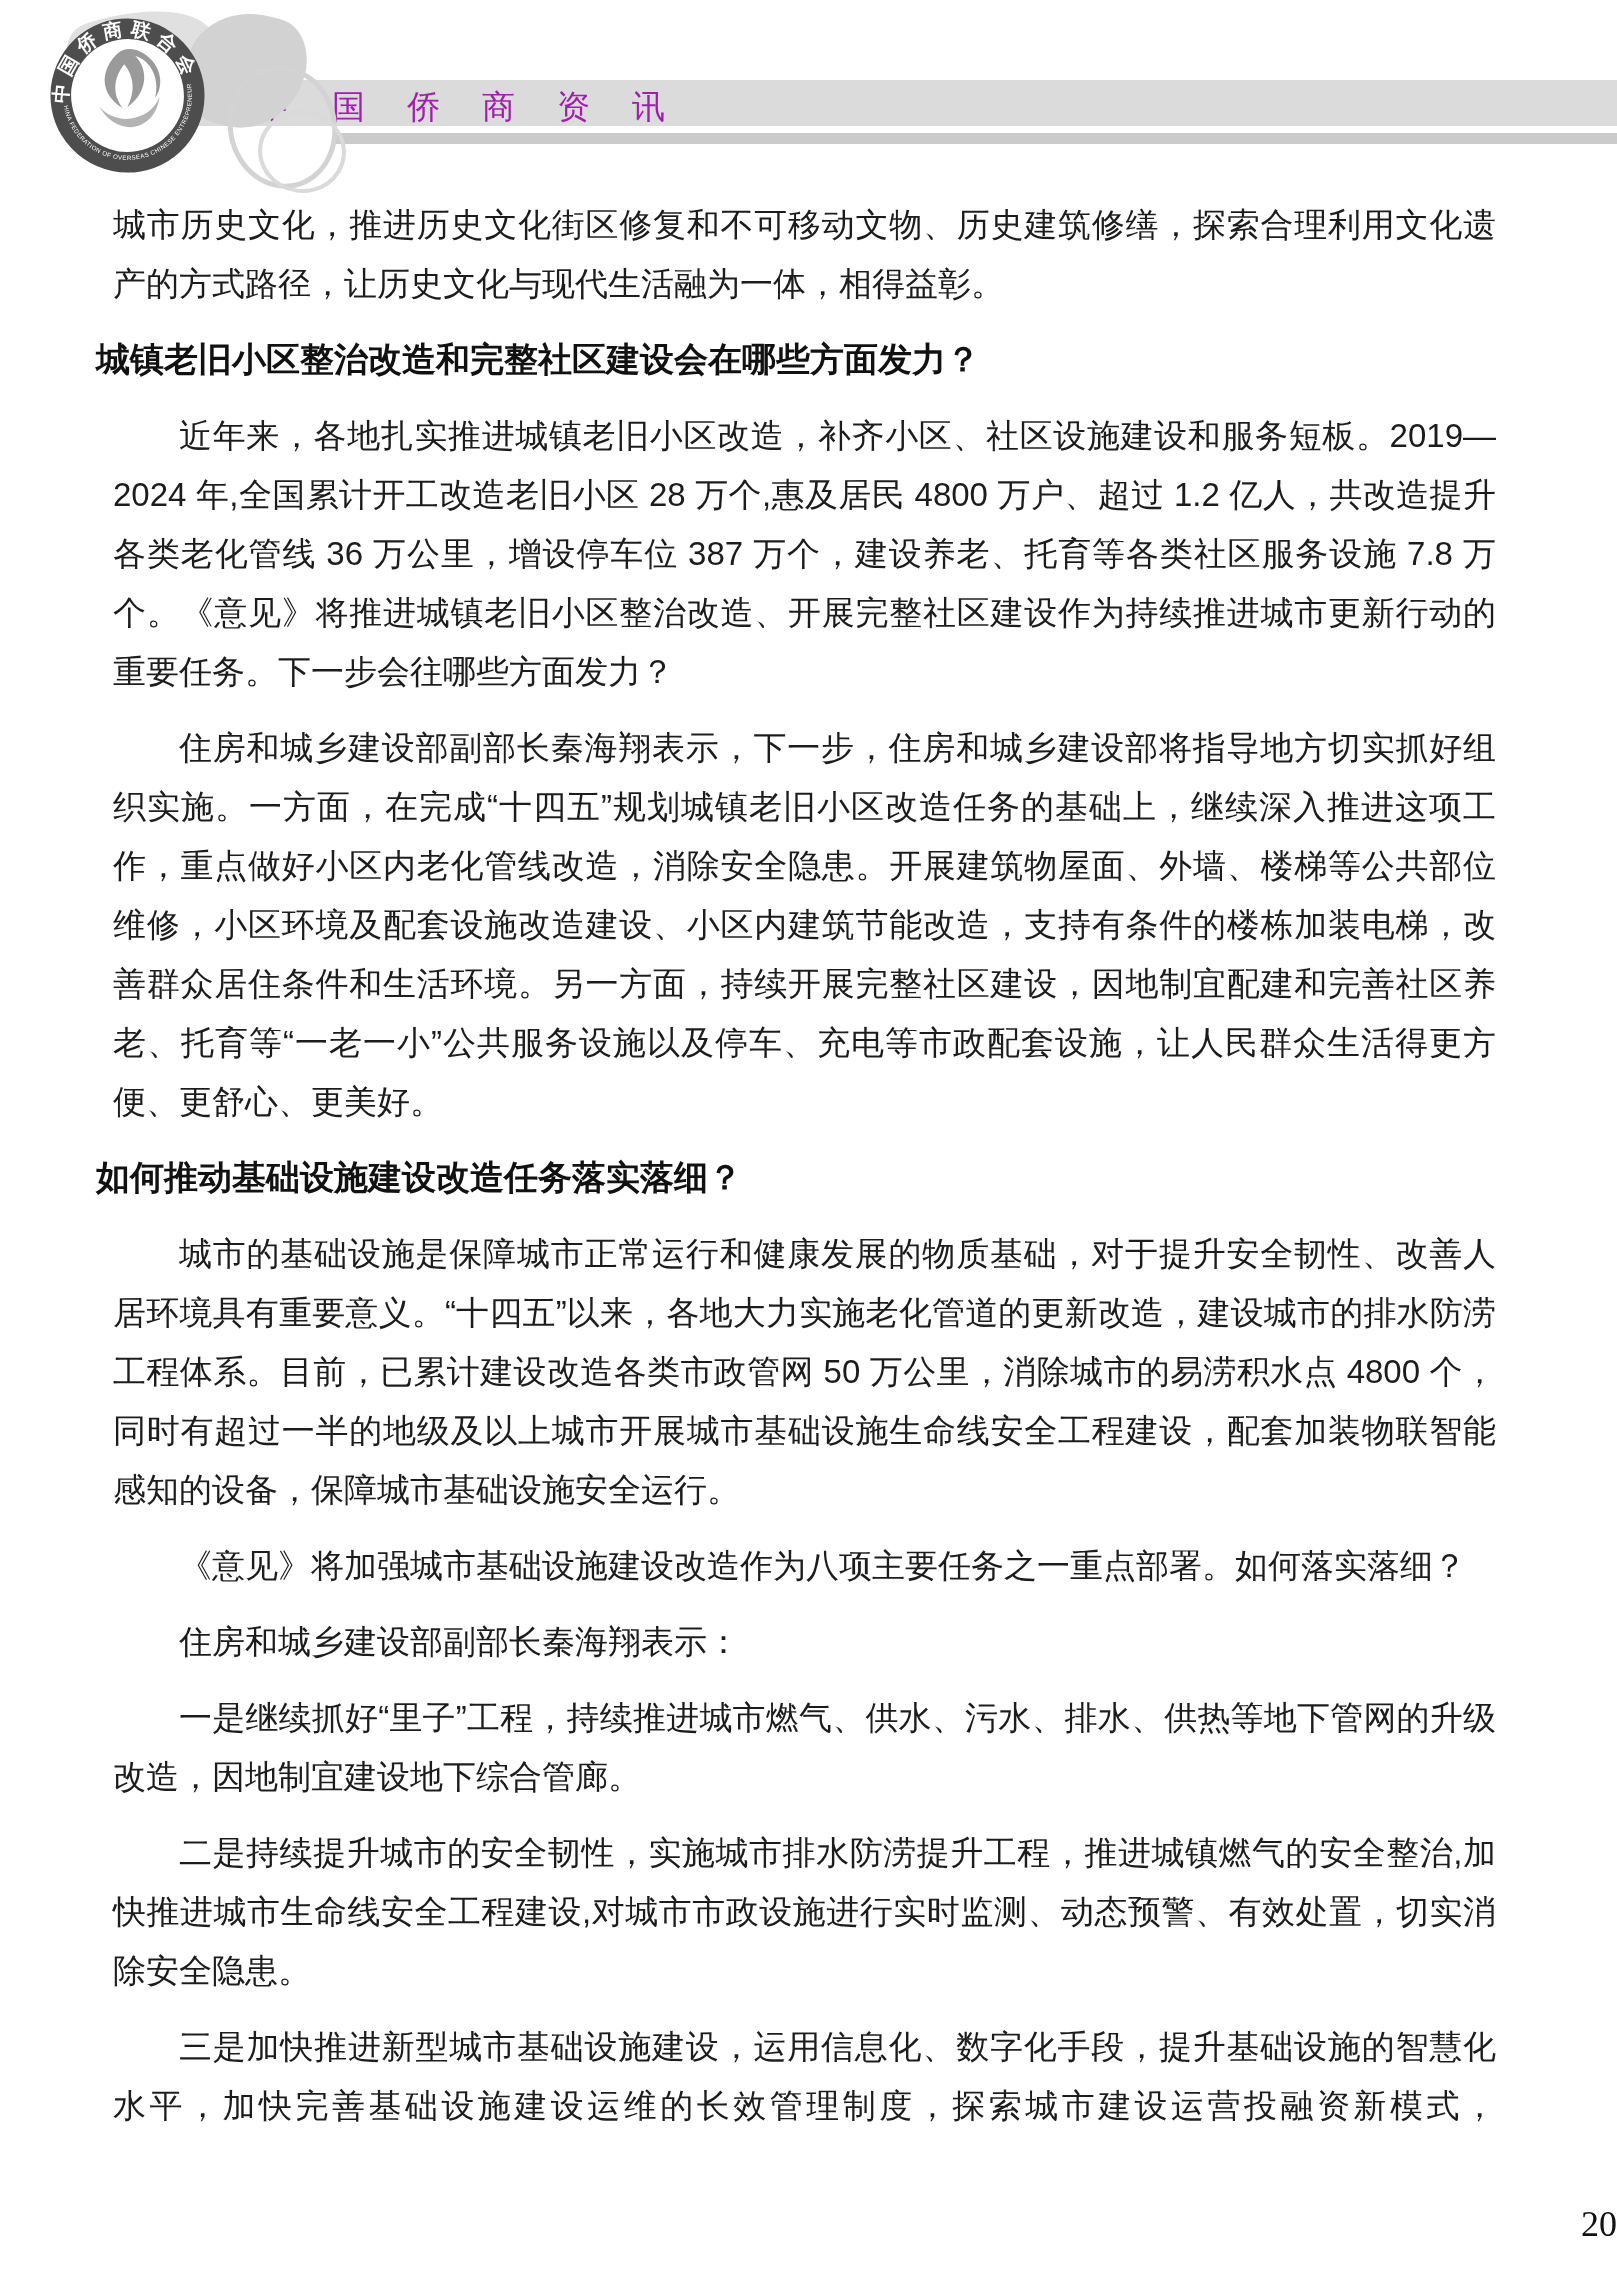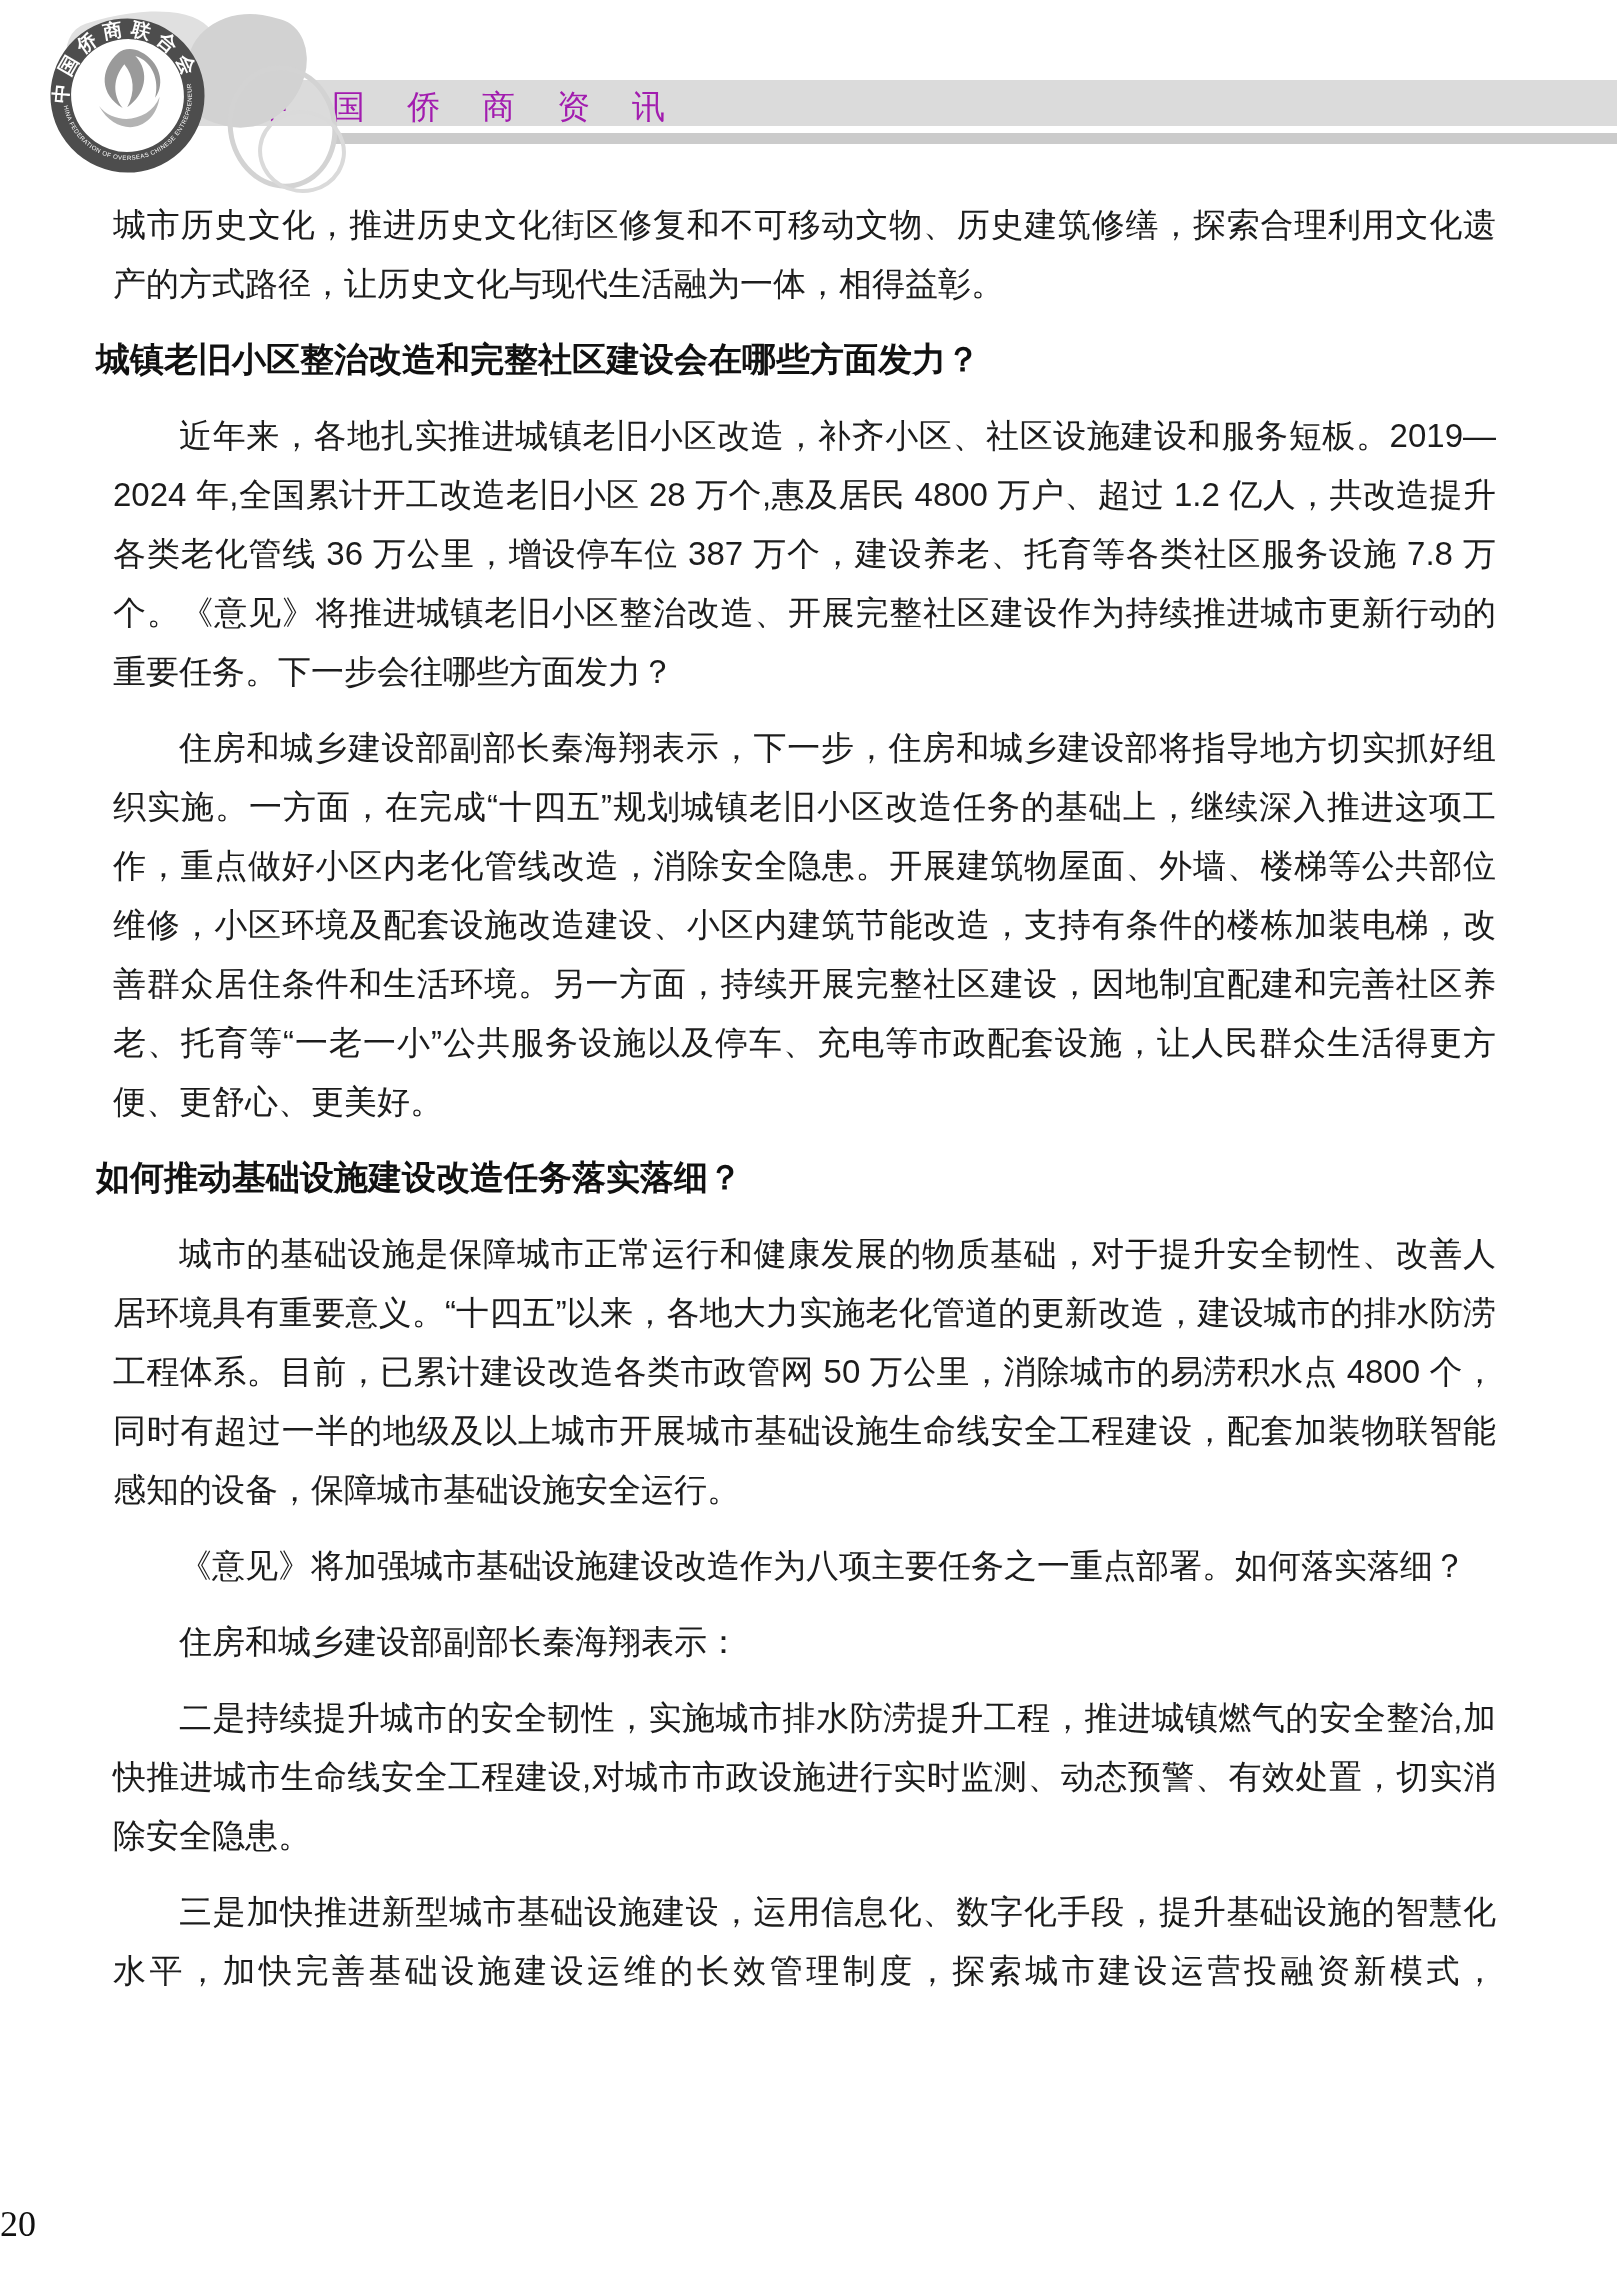--- a/index.html
+++ b/index.html
@@ -43,21 +43,21 @@
   .article p{margin:17px;text-indent:2em;}
   .article p.noindent{text-indent:0;}
   .article h2.heading{
     margin:0;font-size:34px;line-height:59px;font-weight:bold;
     text-indent:0;color:#111111;
   }
   .fill-last{text-align-last:justify;}
 
   
   .page-number{
-    position:absolute;left:0;right:0;top:2203px;text-align:left;
+    position:absolute;left:0;right:0;top:2203px;text-align:right;
     font-family:"Liberation Serif","DejaVu Serif",serif;
     font-size:36px;color:#111111;
   }
 </style>
 </head>
 <body>
 
 <div class="page">
 
   <header>
@@ -100,20 +100,21 @@
 
     <h2 class="heading">如何推动基础设施建设改造任务落实落细？</h2>
 
     <p>城市的基础设施是保障城市正常运行和健康发展的物质基础，对于提升安全韧性、改善人居环境具有重要意义。“十四五”以来，各地大力实施老化管道的更新改造，建设城市的排水防涝工程体系。目前，已累计建设改造各类市政管网 50 万公里，消除城市的易涝积水点 4800 个，同时有超过一半的地级及以上城市开展城市基础设施生命线安全工程建设，配套加装物联智能感知的设备，保障城市基础设施安全运行。</p>
 
 
     <p>《意见》将加强城市基础设施建设改造作为八项主要任务之一重点部署。如何落实落细？</p>
 
     <p>住房和城乡建设部副部长秦海翔表示：</p>
 
+    <p>一是继续抓好“里子”工程，持续推进城市燃气、供水、污水、排水、供热等地下管网的升级改造，因地制宜建设地下综合管廊。</p>
 
     <p>二是持续提升城市的安全韧性，实施城市排水防涝提升工程，推进城镇燃气的安全整治,加快推进城市生命线安全工程建设,对城市市政设施进行实时监测、动态预警、有效处置，切实消除安全隐患。</p>
 
     <p class="fill-last">三是加快推进新型城市基础设施建设，运用信息化、数字化手段，提升基础设施的智慧化水平，加快完善基础设施建设运维的长效管理制度，探索城市建设运营投融资新模式，</p>
   </main>
 
   <footer>
     <div class="page-number">20</div>
   </footer>
 

